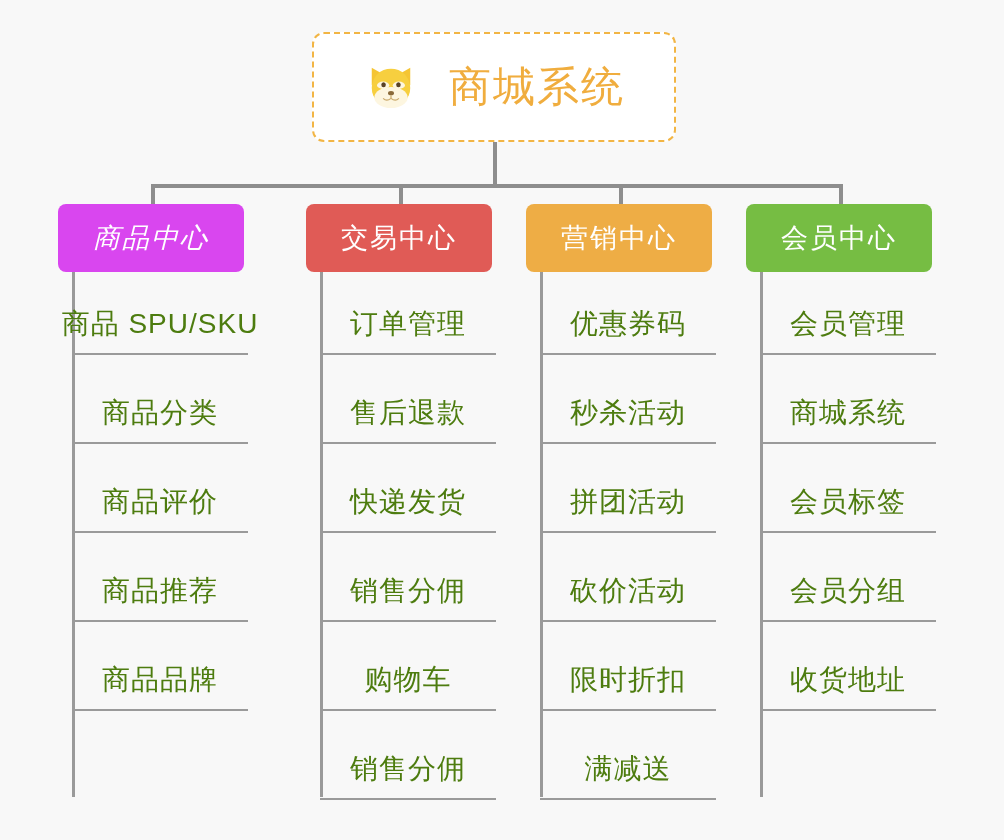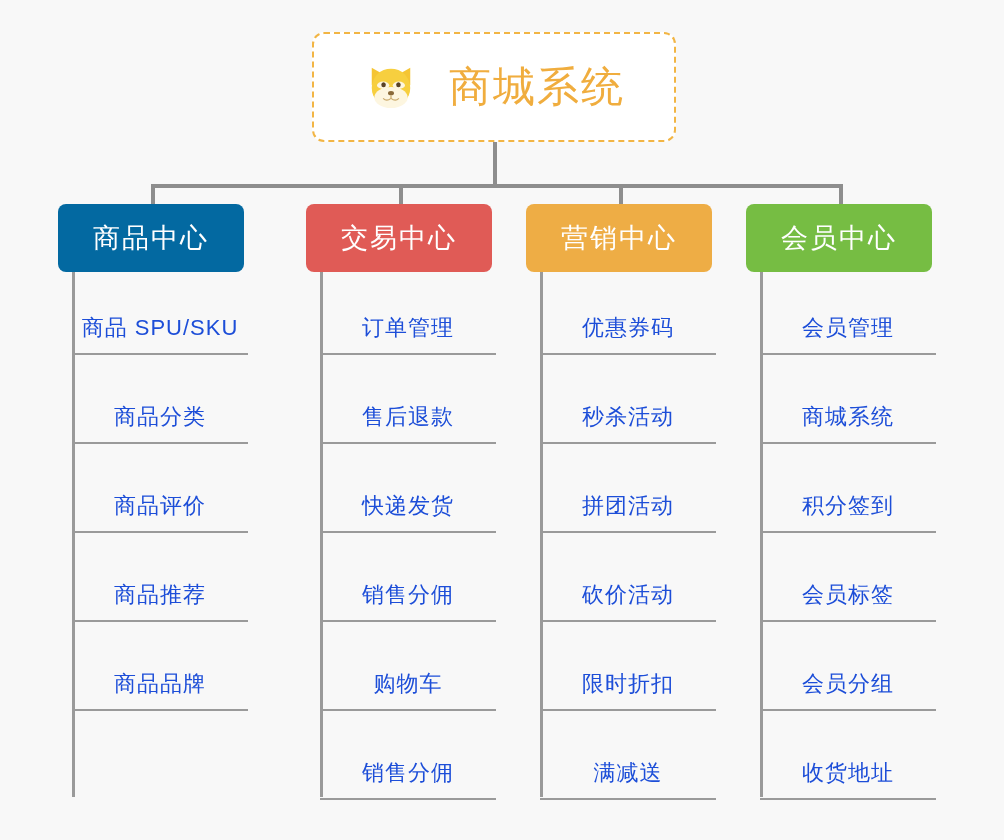--- a/index.html
+++ b/index.html
@@ -106,22 +106,22 @@
     height: 89px;
     box-sizing: border-box;
     margin-left: 14px;
     display: flex;
     align-items: flex-end;
     justify-content: center;
     padding-bottom: 8px;
     border-bottom: 2px solid #9a9a9a;
   }
   .leaf-label {
-    font-size: 22px;
-    color: #1d4ed8;
+    font-size: 28px;
+    color: #4d7c0f;
     letter-spacing: 1px;
     white-space: nowrap;
     padding: 0 6px 2px 6px;
   }
   
   .leaf.first { height: 83px; }
 </style>
 </head>
 <body>
 
@@ -155,21 +155,21 @@
   <div class="conn conn-v" style="left:493px; top:142px; height:44px;"></div>
 
   <div class="conn conn-h" style="left:151px; top:184px; width:688px;"></div>
 
   <div class="conn conn-v" style="left:151px; top:184px; height:22px;"></div>
   <div class="conn conn-v" style="left:399px; top:184px; height:22px;"></div>
   <div class="conn conn-v" style="left:619px; top:184px; height:22px;"></div>
   <div class="conn conn-v" style="left:839px; top:184px; height:22px;"></div>
 
   <div class="column col-0">
-    <div class="cat-header" style="background:#0369a1;">
+    <div class="cat-header" style="background:#d946ef;font-style:italic;">
       <span>商品中心</span>
     </div>
     <div class="leaf-list">
       <div class="spine" style="height:525px;"></div>
       <div class="leaf first">
         <span class="leaf-label">商品 SPU/SKU</span>
       </div>
       <div class="leaf">
         <span class="leaf-label">商品分类</span>
       </div>
@@ -245,23 +245,20 @@
     </div>
     <div class="leaf-list">
       <div class="spine" style="height:525px;"></div>
       <div class="leaf first">
         <span class="leaf-label">会员管理</span>
       </div>
       <div class="leaf">
         <span class="leaf-label">商城系统</span>
       </div>
       <div class="leaf">
-        <span class="leaf-label">积分签到</span>
-      </div>
-      <div class="leaf">
         <span class="leaf-label">会员标签</span>
       </div>
       <div class="leaf">
         <span class="leaf-label">会员分组</span>
       </div>
       <div class="leaf">
         <span class="leaf-label">收货地址</span>
       </div>
     </div>
   </div>

